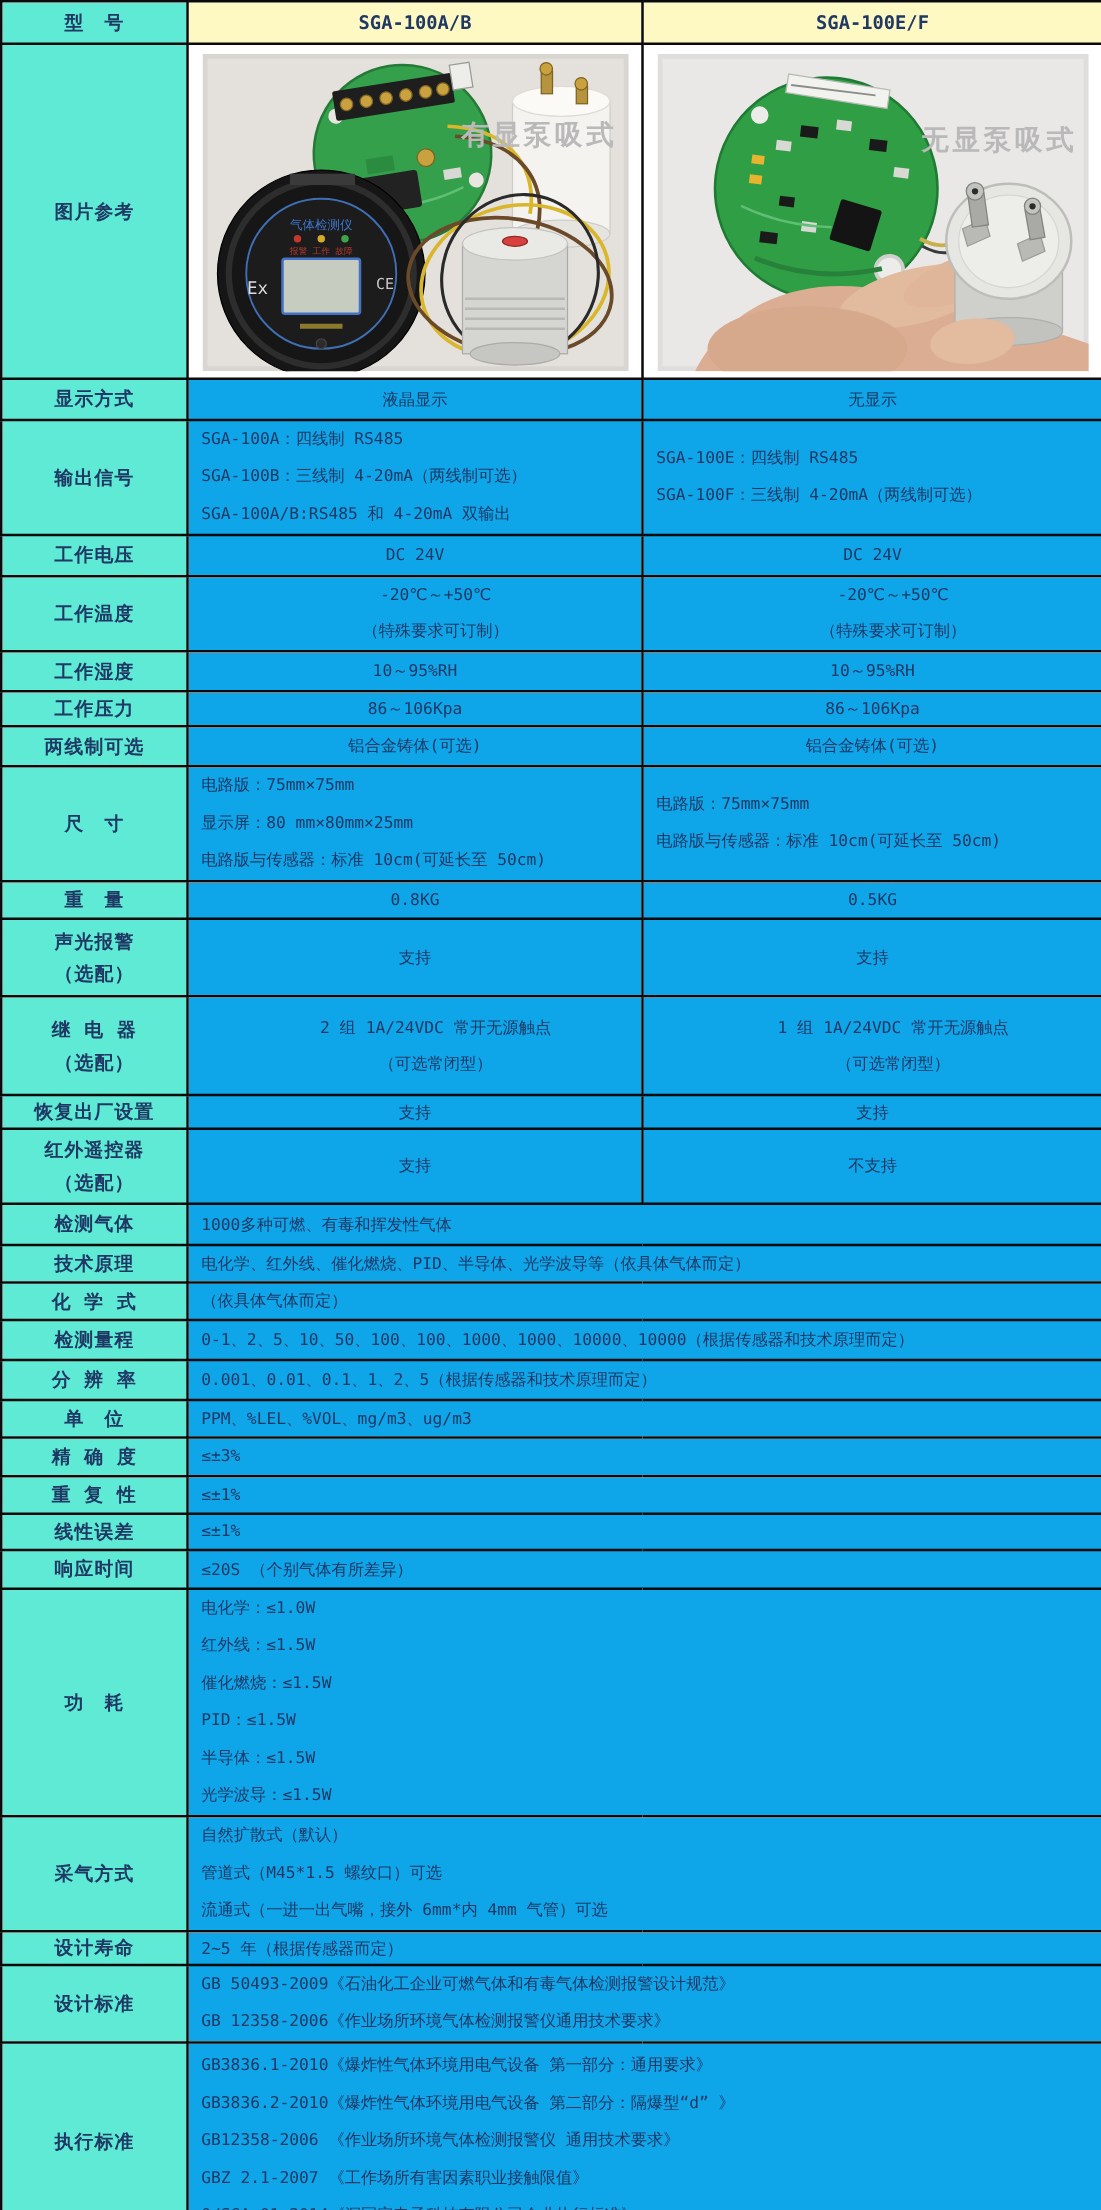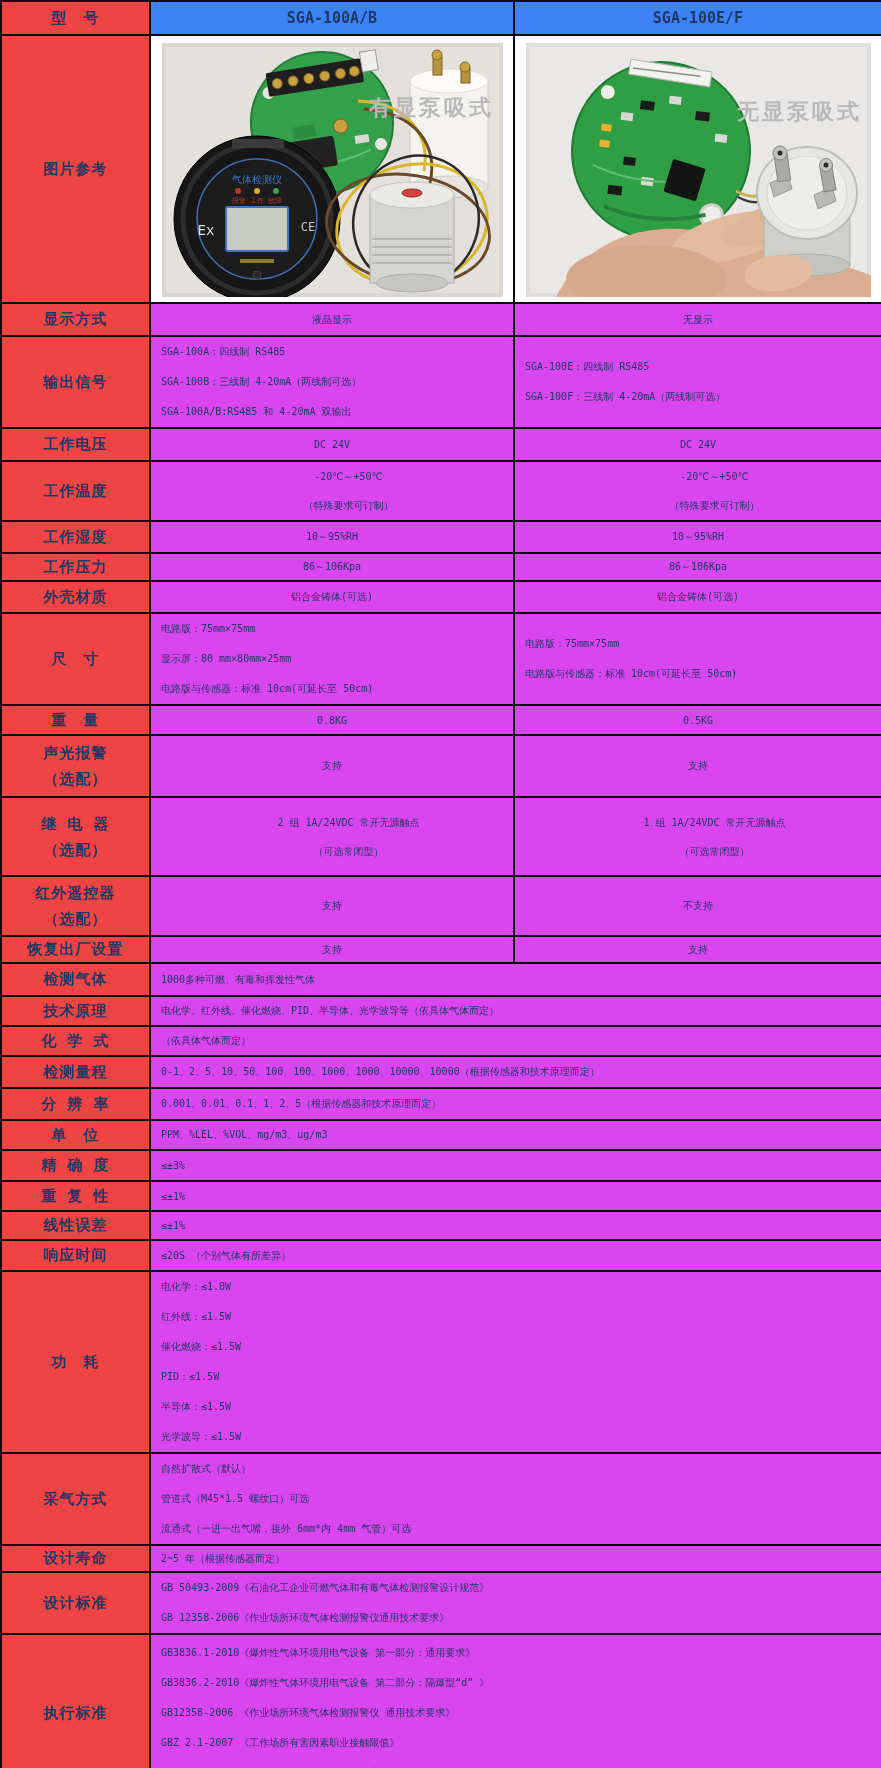--- a/index.html
+++ b/index.html
@@ -1,23 +1,23 @@
 <!DOCTYPE html>
 <html><head>
 <meta charset="utf-8">
 <style>
   html,body{margin:0;padding:0;background:#fff;}
   body{width:881px;font-family:"DejaVu Sans Mono","DejaVu Sans",monospace;color:#1F3864;}
   .wrap{width:881px;}
   table.spec{width:881px;border-collapse:collapse;table-layout:fixed;background:#fff;}
   td{border:2px solid #0a0a0a;padding:0;overflow:hidden;vertical-align:middle;}
-  td.lbl{background:#ef4444;text-align:center;font-weight:bold;font-size:15px;letter-spacing:1px;}
+  td.lbl{background:#5eead4;text-align:center;font-weight:bold;font-size:15px;letter-spacing:1px;}
   td.lbl div{line-height:26px;text-align:center;}
-  td.val{background:#d946ef;font-size:10px;}
-  td.hdrval{background:#3b82f6;text-align:center;font-weight:bold;font-size:15px;}
+  td.val{background:#0ea5e9;font-size:13px;}
+  td.hdrval{background:#fef9c3;text-align:center;font-weight:bold;font-size:15px;}
   .c{text-align:center;}
   .l{padding-left:10px;text-align:left;}
   .ml div{line-height:30px;white-space:nowrap;}
   .mlc div{line-height:29px;margin-left:33px;}
   td.photo-cell{background:#ffffff;padding:7px 8px 3px 11px;vertical-align:top;}
   td.photo-cell svg{display:block;}
   .wm{font-size:22px;letter-spacing:3px;fill:#B9B9B9;font-weight:bold;}
 </style>
 </head>
 <body>
@@ -217,21 +217,21 @@
   <td class="val c">10～95%RH</td>
 </tr>
 
 <tr style="height:28px">
   <td class="lbl">工作压力</td>
   <td class="val c">86～106Kpa</td>
   <td class="val c">86～106Kpa</td>
 </tr>
 
 <tr style="height:32px">
-  <td class="lbl">外壳材质</td>
+  <td class="lbl">两线制可选</td>
   <td class="val c">铝合金铸体(可选)</td>
   <td class="val c">铝合金铸体(可选)</td>
 </tr>
 
 <tr style="height:90px">
   <td class="lbl">尺　寸</td>
   <td class="val l ml">
     <div>电路版：75mm×75mm</div>
     <div>显示屏：80 mm×80mm×25mm</div>
     <div>电路版与传感器：标准 10cm(可延长至 50cm)</div>
@@ -265,33 +265,33 @@
   <td class="val c mlc">
     <div>2 组 1A/24VDC 常开无源触点</div>
     <div>（可选常闭型）</div>
   </td>
   <td class="val c mlc">
     <div>1 组 1A/24VDC 常开无源触点</div>
     <div>（可选常闭型）</div>
   </td>
 </tr>
 
+<tr style="height:27px">
+  <td class="lbl">恢复出厂设置</td>
+  <td class="val c">支持</td>
+  <td class="val c">支持</td>
+</tr>
+
 <tr style="height:60px">
   <td class="lbl">
     <div>红外遥控器</div>
     <div>（选配）</div>
   </td>
   <td class="val c">支持</td>
   <td class="val c">不支持</td>
-</tr>
-
-<tr style="height:27px">
-  <td class="lbl">恢复出厂设置</td>
-  <td class="val c">支持</td>
-  <td class="val c">支持</td>
 </tr>
 
 <tr style="height:33px">
   <td class="lbl">检测气体</td>
   <td class="val l" colspan="2">1000多种可燃、有毒和挥发性气体</td>
 </tr>
 <tr style="height:30px">
   <td class="lbl">技术原理</td>
   <td class="val l" colspan="2">电化学、红外线、催化燃烧、PID、半导体、光学波导等（依具体气体而定）</td>
 </tr>

